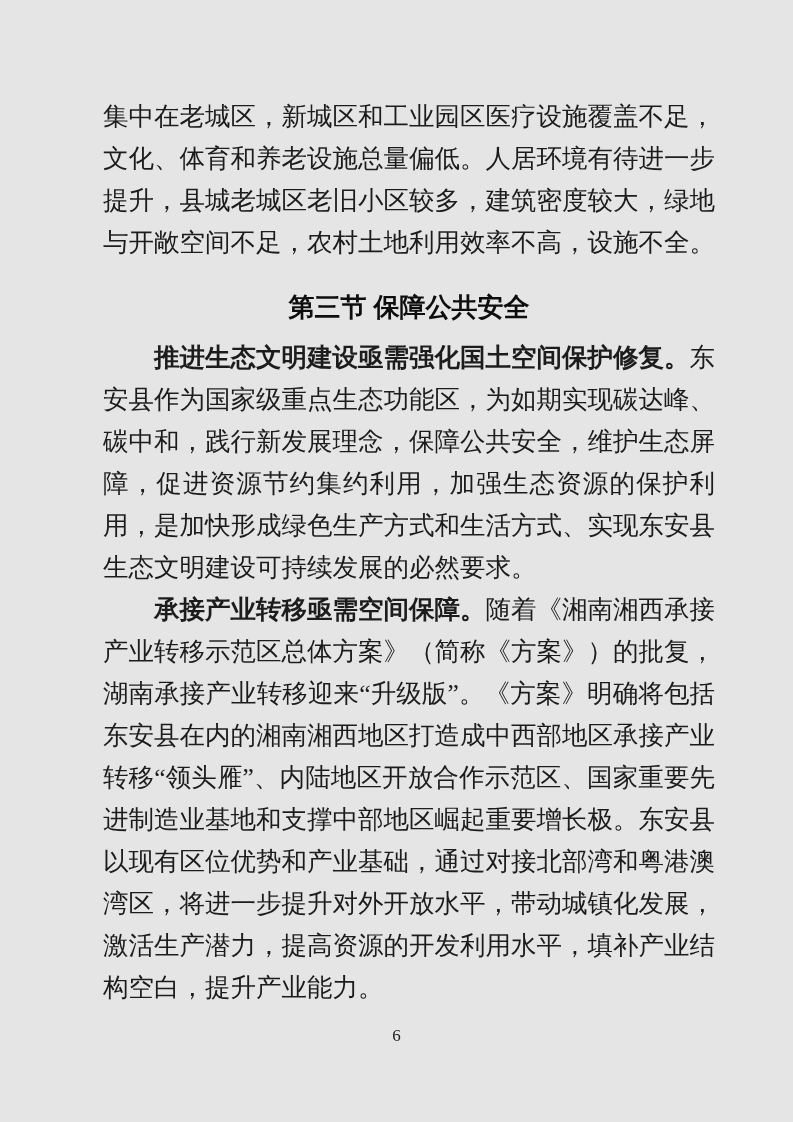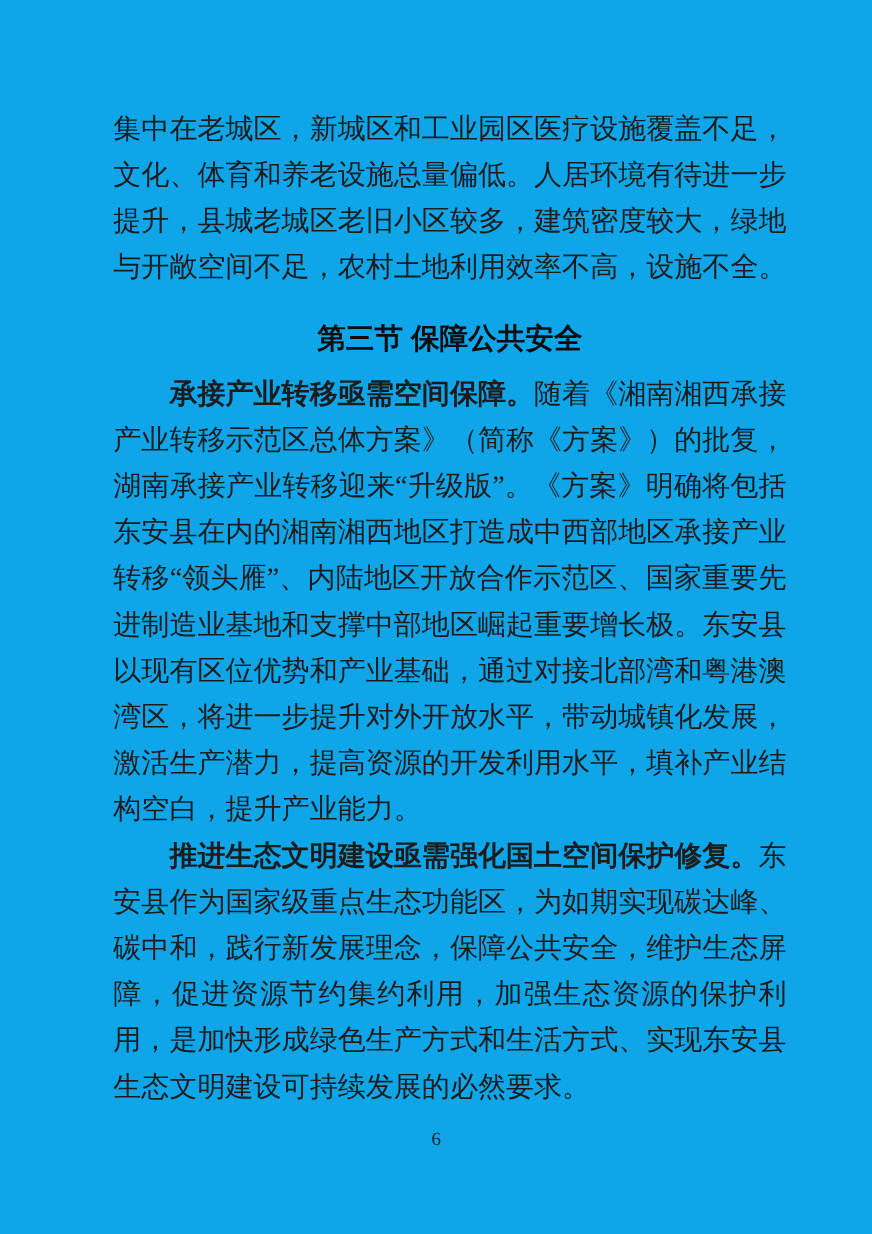--- a/index.html
+++ b/index.html
@@ -4,21 +4,21 @@
 <style>
   html, body {
     margin: 0;
     padding: 0;
     background: #ffffff;
   }
   .page {
     position: relative;
     width: 793px;
     height: 1122px;
-    background: #0ea5e9;
+    background: #e5e5e5;
     overflow: hidden;
     font-family: "Liberation Serif", serif;
   }
   .content {
     position: absolute;
     left: 103px;
     top: 96px;
     width: 612px;
     font-size: 25.5px;
     line-height: 42px;
@@ -60,20 +60,20 @@
 </head>
 <body>
 
 <div class="page">
   <div class="content">
 
     <p class="para">集中在老城区，新城区和工业园区医疗设施覆盖不足，文化、体育和养老设施总量偏低。人居环境有待进一步提升，县城老城区老旧小区较多，建筑密度较大，绿地与开敞空间不足，农村土地利用效率不高，设施不全。</p>
 
     <h2 class="section-heading">第三节 保障公共安全</h2>
 
+    <p class="para indent"><span class="lead-bold">推进生态文明建设亟需强化国土空间保护修复。</span><span>东安县作为国家级重点生态功能区，为如期实现碳达峰、碳中和，践行新发展理念，保障公共安全，维护生态屏障，促进资源节约集约利用，加强生态资源的保护利用，是加快形成绿色生产方式和生活方式、实现东安县生态文明建设可持续发展的必然要求。</span></p>
+
     <p class="para indent"><span class="lead-bold">承接产业转移亟需空间保障。</span><span>随着《湘南湘西承接产业转移示范区总体方案》（简称《方案》）的批复，湖南承接产业转移迎来“升级版”。《方案》明确将包括东安县在内的湘南湘西地区打造成中西部地区承接产业转移“领头雁”、内陆地区开放合作示范区、国家重要先进制造业基地和支撑中部地区崛起重要增长极。东安县以现有区位优势和产业基础，通过对接北部湾和粤港澳湾区，将进一步提升对外开放水平，带动城镇化发展，激活生产潜力，提高资源的开发利用水平，填补产业结构空白，提升产业能力。</span></p>
-
-    <p class="para indent"><span class="lead-bold">推进生态文明建设亟需强化国土空间保护修复。</span><span>东安县作为国家级重点生态功能区，为如期实现碳达峰、碳中和，践行新发展理念，保障公共安全，维护生态屏障，促进资源节约集约利用，加强生态资源的保护利用，是加快形成绿色生产方式和生活方式、实现东安县生态文明建设可持续发展的必然要求。</span></p>
 
   </div>
 
   <div class="page-number">6</div>
 </div>
 
 </body></html>

